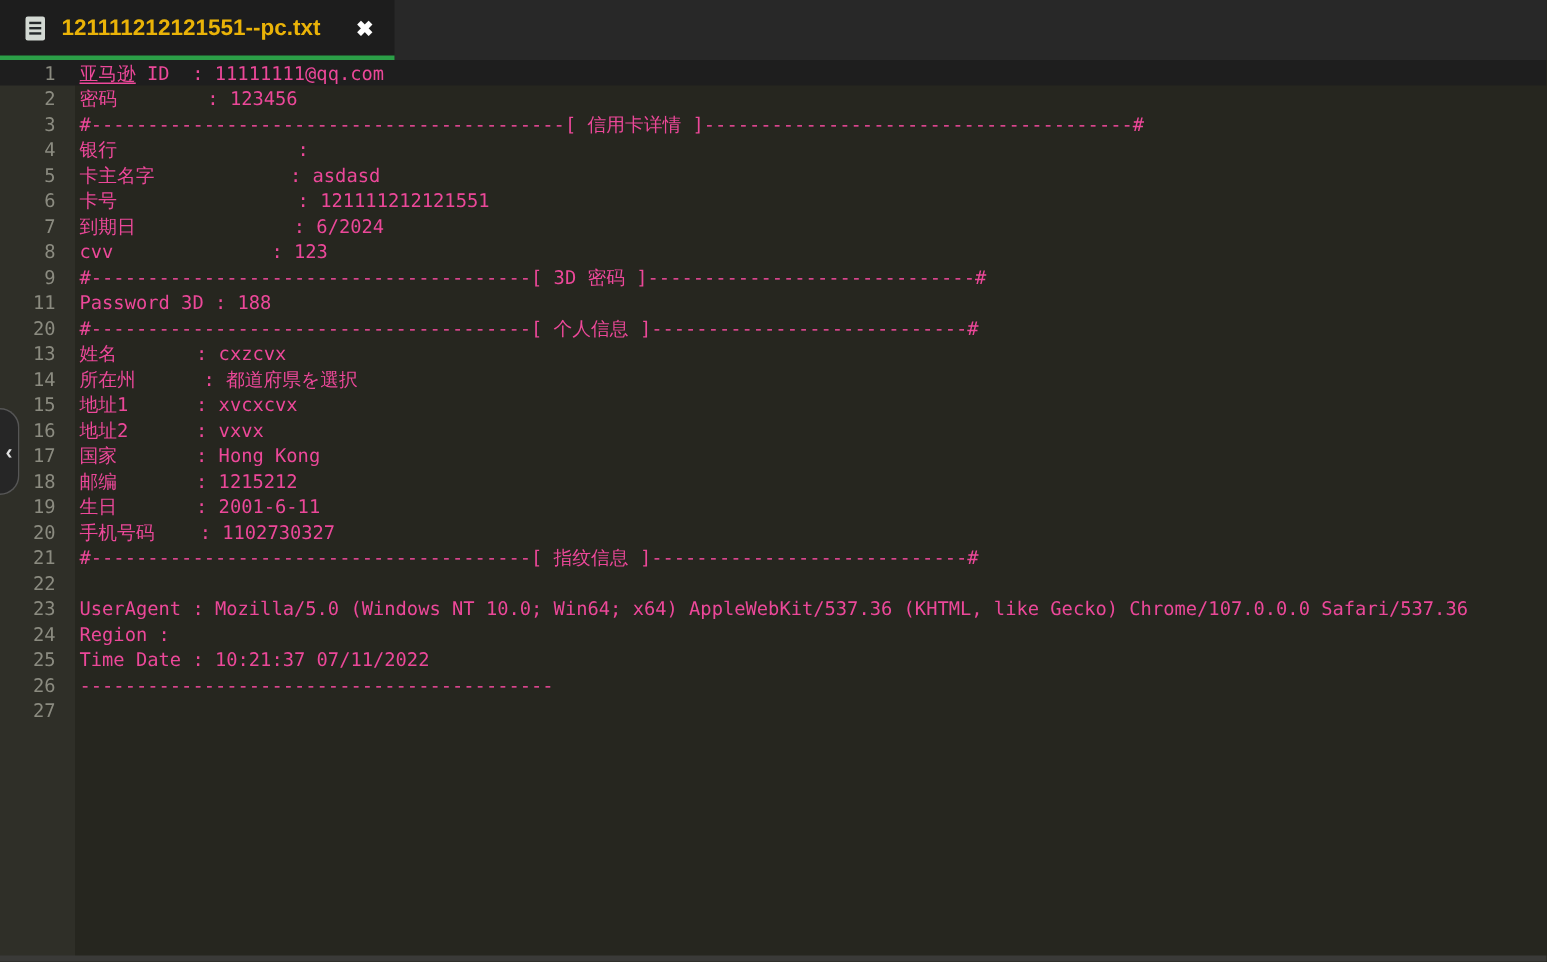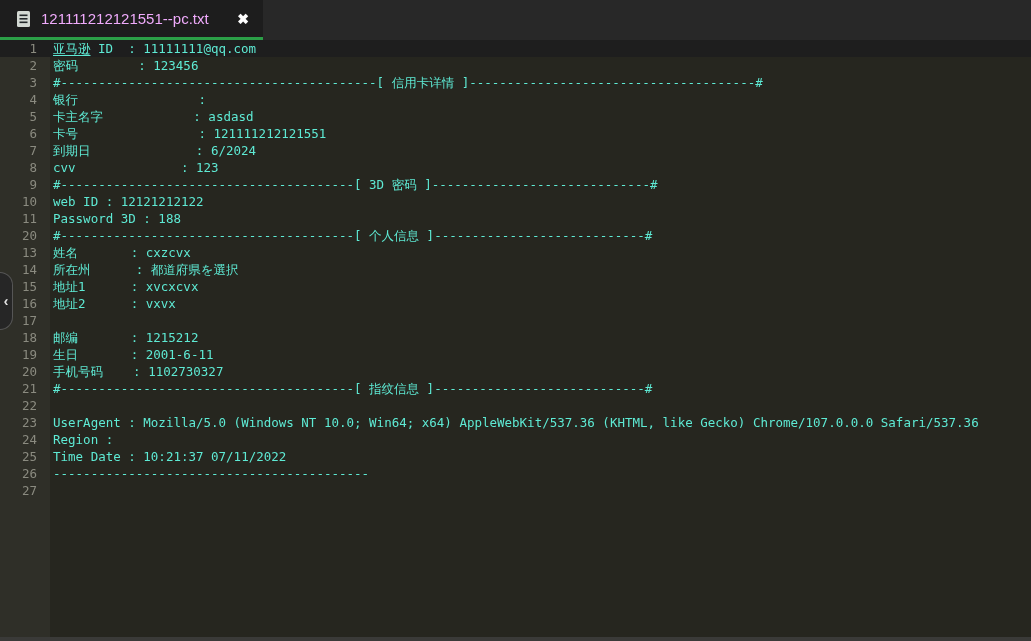--- a/index.html
+++ b/index.html
@@ -16,22 +16,22 @@
   }
   .tab{
     width:263px;box-sizing:border-box;
     background:#1d1d1d;
     border-bottom:3px solid #2b9f47;
     display:flex;align-items:center;
     padding:0 12px 0 16px;gap:10px;
     cursor:default;
   }
   .tab-title{
-    color:#f0abfc;font-size:15px;white-space:nowrap;
-    overflow:hidden;text-overflow:ellipsis;flex:1;
+    color:#eab308;font-size:15px;white-space:nowrap;
+    overflow:hidden;text-overflow:ellipsis;flex:1;font-weight:bold;
   }
   .tab-close{
     color:#ffffff;font-size:14px;font-weight:bold;line-height:1;
     padding:2px;flex:0 0 auto;
   }
   .file-icon{flex:0 0 auto;display:block;}
   
   .editor{
     position:absolute;top:40px;left:0;width:1031px;height:601px;
     background:#26261f;overflow:hidden;
@@ -46,21 +46,21 @@
     display:flex;height:17px;line-height:17px;
     font-family:"DejaVu Sans Mono", monospace;font-size:12.5px;
   }
   .code-row.current{background:#1e1e1e;}
   .code-row .ln{
     flex:0 0 50px;width:50px;box-sizing:border-box;
     text-align:right;padding-right:13px;
     color:#8b8b80;user-select:none;
   }
   .code-row .ct{
-    white-space:pre;color:#5eead4;padding-left:3px;
+    white-space:pre;color:#ec4899;padding-left:3px;
   }
   .code-row .ct .u{text-decoration:underline;text-underline-offset:2px;}
   .redact{
     display:inline-block;width:165px;height:13px;margin-left:6px;
     vertical-align:-2px;border-radius:1px;
     background:linear-gradient(90deg,#343931 0%,#2a2d27 12%,#3e433b 24%,#2e312b 38%,#393e36 52%,#2b2e29 64%,#373c34 78%,#2d302a 90%,#343931 100%);
     filter:blur(1.2px);
   }
   
   .side-handle{
@@ -126,24 +126,20 @@
       </div>
       <div class="code-row">
         <span class="ln">8</span>
         <span class="ct"><span>cvv              : 123</span></span>
       </div>
       <div class="code-row">
         <span class="ln">9</span>
         <span class="ct"><span>#---------------------------------------[ 3D 密码 ]-----------------------------#</span></span>
       </div>
       <div class="code-row">
-        <span class="ln">10</span>
-        <span class="ct"><span>web ID : 12121212122</span></span>
-      </div>
-      <div class="code-row">
         <span class="ln">11</span>
         <span class="ct"><span>Password 3D : 188</span></span>
       </div>
       <div class="code-row">
         <span class="ln">20</span>
         <span class="ct"><span>#---------------------------------------[ 个人信息 ]----------------------------#</span></span>
       </div>
       <div class="code-row">
         <span class="ln">13</span>
         <span class="ct"><span>姓名       : cxzcvx</span></span>
@@ -155,20 +151,21 @@
       <div class="code-row">
         <span class="ln">15</span>
         <span class="ct"><span>地址1      : xvcxcvx</span></span>
       </div>
       <div class="code-row">
         <span class="ln">16</span>
         <span class="ct"><span>地址2      : vxvx</span></span>
       </div>
       <div class="code-row">
         <span class="ln">17</span>
+        <span class="ct"><span>国家       : Hong Kong</span></span>
       </div>
       <div class="code-row">
         <span class="ln">18</span>
         <span class="ct"><span>邮编       : 1215212</span></span>
       </div>
       <div class="code-row">
         <span class="ln">19</span>
         <span class="ct"><span>生日       : 2001-6-11</span></span>
       </div>
       <div class="code-row">

